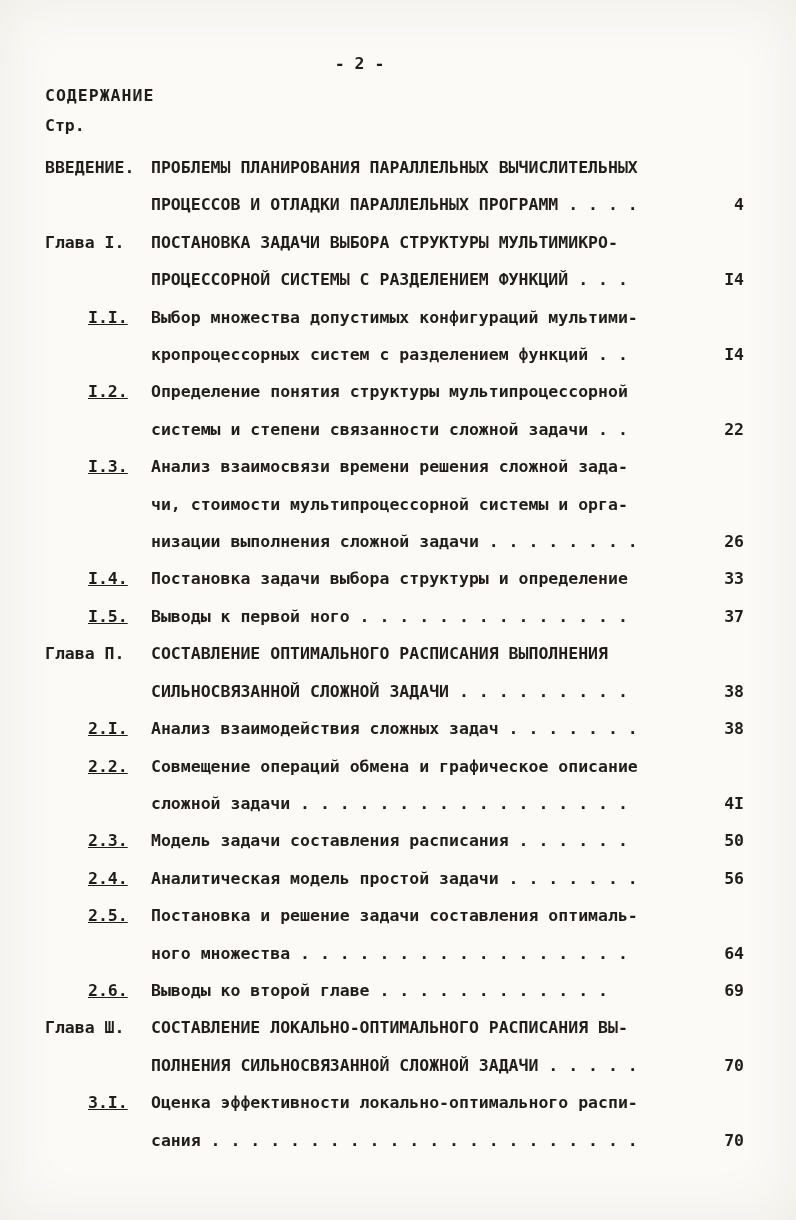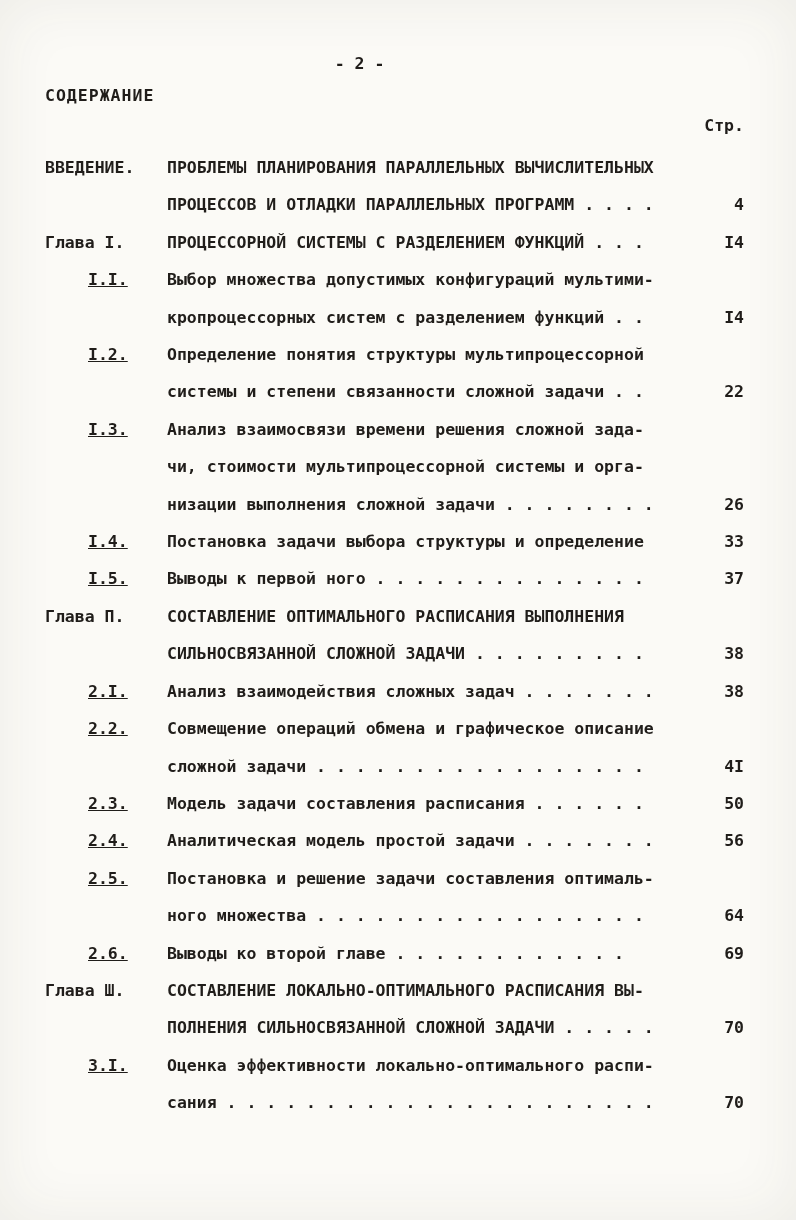--- a/index.html
+++ b/index.html
@@ -13,32 +13,32 @@
     box-shadow: inset 0 0 60px rgba(60,55,45,0.07);
     color: #201d1a;
     font-family: "DejaVu Sans Mono", "Liberation Mono", monospace;
     font-weight: 700;
     font-size: 16.5px;
     overflow: hidden;
   }
   .head-wrap { padding-right: 70px; }
   .head-pagenum { text-align: center; line-height: 20px; }
   .head-title  { line-height: 20px; margin-top: 12px; letter-spacing: 1px; }
-  .head-str    { text-align: right;  line-height: 20px; margin-top: 10px; }
+  .head-str    {  line-height: 20px; margin-top: 10px; }
   #toc { margin-top: 13px; }
   .toc-row  { display: flex; align-items: flex-start; }
   .toc-label {
     flex: 0 0 106px;
     width: 106px;
     line-height: 37.4px;
     white-space: nowrap;
     box-sizing: border-box;
   }
   .toc-label.indent { padding-left: 43px; text-decoration: underline; }
-  .toc-text { flex: 1 1 auto; min-width: 0; margin-left: 16px; }
+  .toc-text { flex: 1 1 auto; min-width: 0; }
   .toc-line { line-height: 37.4px; white-space: nowrap; overflow: hidden; }
   .toc-page {
     flex: 0 0 58px;
     text-align: right;
     line-height: 37.4px;
     align-self: flex-end;
     white-space: nowrap;
   }
 </style>
 </head>
@@ -55,20 +55,21 @@
         <div class="toc-label">ВВЕДЕНИЕ.</div>
         <div class="toc-text">
           <div class="toc-line">ПРОБЛЕМЫ ПЛАНИРОВАНИЯ ПАРАЛЛЕЛЬНЫХ ВЫЧИСЛИТЕЛЬНЫХ</div>
           <div class="toc-line">ПРОЦЕССОВ И ОТЛАДКИ ПАРАЛЛЕЛЬНЫХ ПРОГРАММ . . . .</div>
         </div>
         <div class="toc-page">4</div>
       </div>
       <div class="toc-row">
         <div class="toc-label">Глава I.</div>
         <div class="toc-text">
+          <div class="toc-line">ПОСТАНОВКА ЗАДАЧИ ВЫБОРА СТРУКТУРЫ МУЛЬТИМИКРО-</div>
           <div class="toc-line">ПРОЦЕССОРНОЙ СИСТЕМЫ С РАЗДЕЛЕНИЕМ ФУНКЦИЙ  . . .</div>
         </div>
         <div class="toc-page">I4</div>
       </div>
       <div class="toc-row">
         <div class="toc-label indent">I.I.</div>
         <div class="toc-text">
           <div class="toc-line">Выбор множества допустимых конфигураций мультими-</div>
           <div class="toc-line">кропроцессорных систем с разделением функций . .</div>
         </div>

